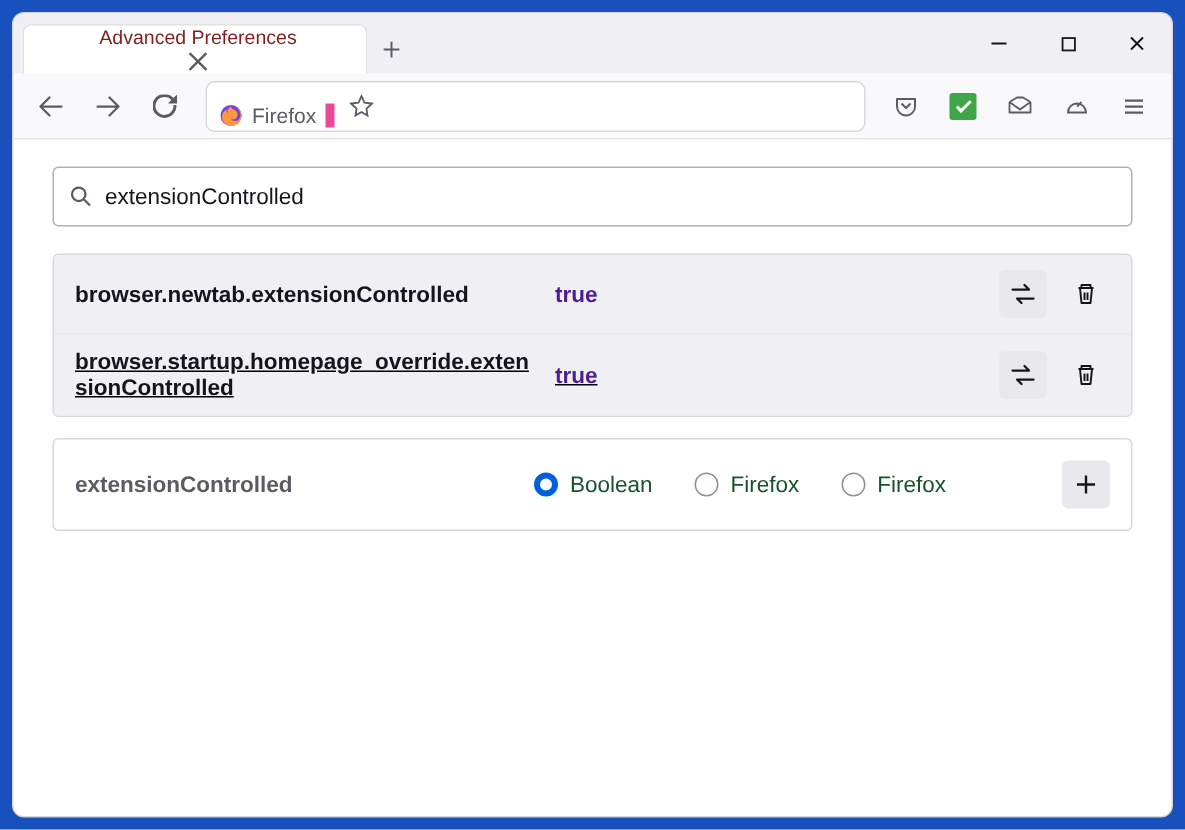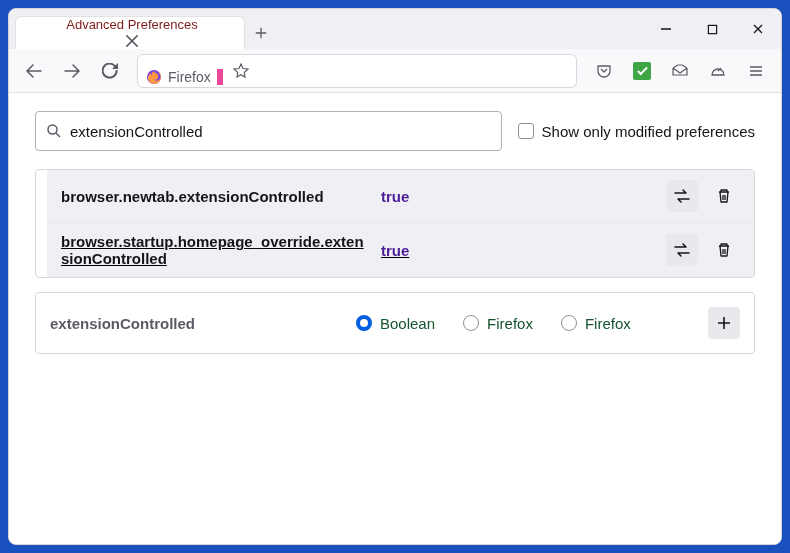--- a/index.html
+++ b/index.html
@@ -109,21 +109,20 @@
   border: 1px solid #d8d8dc;
   border-radius: 4px;
   overflow: hidden;
 }
 .pref-row {
   display:flex;
   align-items:center;
   padding: 10px 14px;
   font-size: 15px;
   gap: 10px;
-  margin-left: 11px;
 }
 .pref-row + .pref-row { border-top: 1px solid #e8e8ec; text-decoration: underline; }
 .modified { background: #f0f0f4; }
 .pref-name { width: 310px; font-weight: 700; color:#15141a; word-break: break-all; }
 .pref-value { flex:1; font-weight: 700; color:#4c1d95; }
 .action-btn {
   width: 32px; height: 32px;
   background: #e9e9ed;
   border-radius: 4px;
   display:flex; align-items:center; justify-content:center;
@@ -245,24 +244,20 @@
 
   <div class="content">
     <div class="search-row">
       <div class="search-box">
         <svg viewBox="0 0 16 16">
             <circle cx="6.5" cy="6.5" r="4.5" stroke="currentColor" stroke-width="1.5" fill="none"></circle>
             <path d="M10 10l4 4" stroke="currentColor" stroke-width="1.5"></path>
           </svg>
         <input class="search-input" value="extensionControlled" style="">
       </div>
-      <label class="chk-row">
-        <span class="chk"></span>
-        <span>Show only modified preferences</span>
-      </label>
     </div>
 
     <div class="pref-group">
       <div class="pref-row modified">
         <div class="pref-name">browser.newtab.extensionControlled</div>
         <div class="pref-value">true</div>
         <div class="action-btn">
           <svg viewBox="0 0 16 16">
               <path d="M1 5h11l-3-3M15 11H4l3 3" stroke="currentColor" stroke-width="1.5" fill="none" stroke-linecap="round" stroke-linejoin="round"></path>
             </svg>

